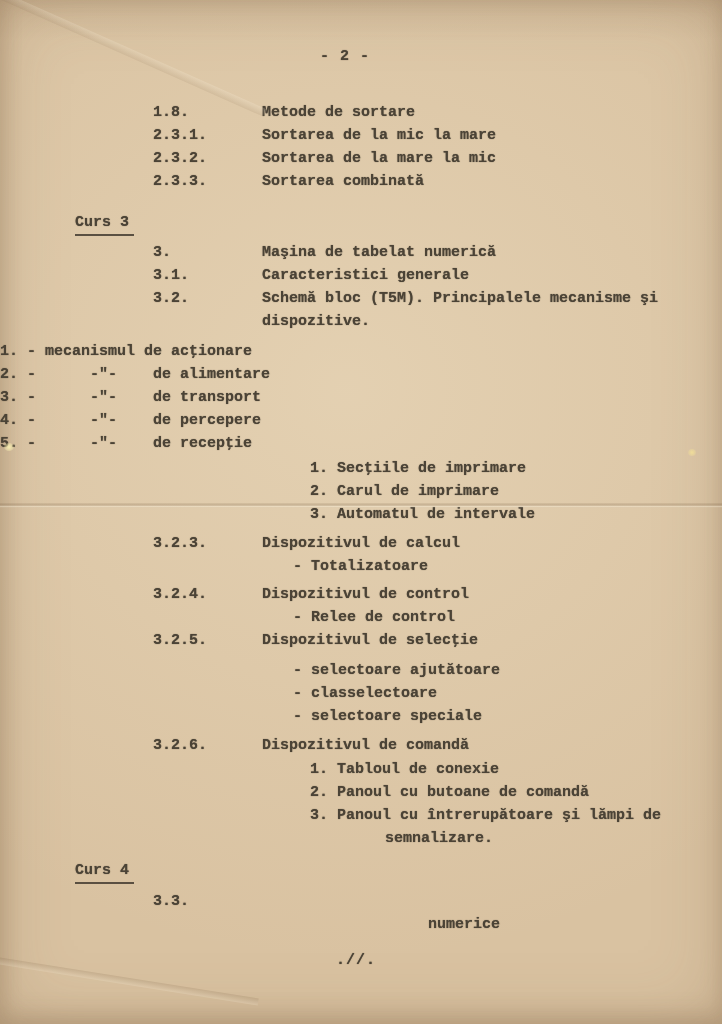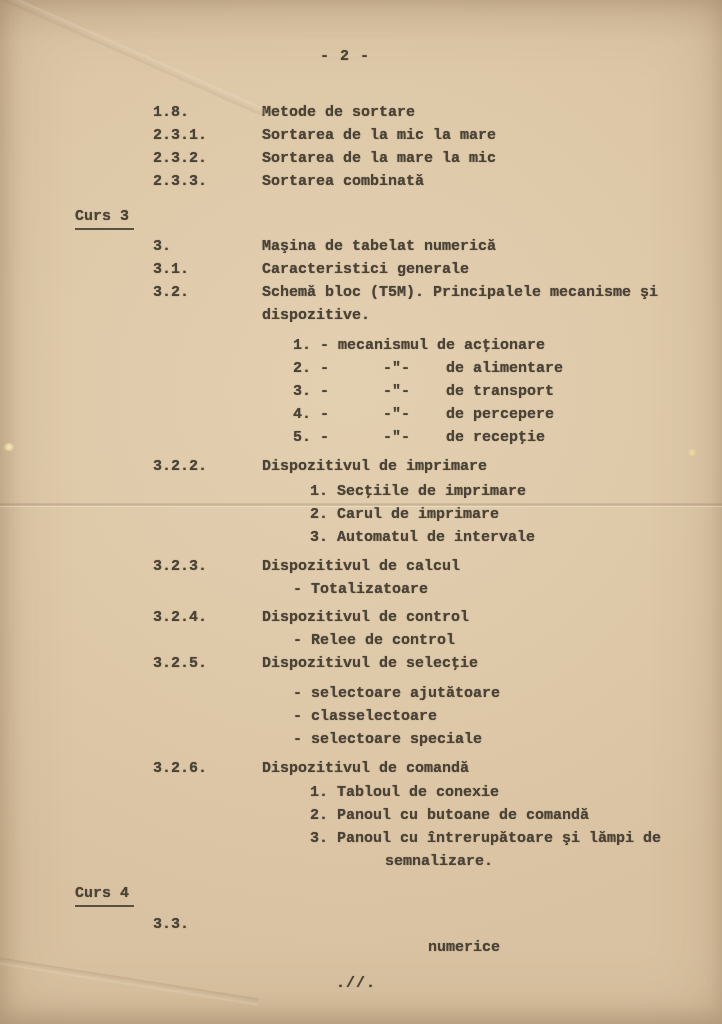--- a/index.html
+++ b/index.html
@@ -82,31 +82,31 @@
     line-height: 23px;
     letter-spacing: 1px;
   }
 
   .toc { margin-top: 33px; line-height: 23px; }
 
   .row { margin-left: 153px; display: flex; }
   .row .num { display: inline-block; width: 109px; flex: none; }
   .row .txt { white-space: pre; }
 
-  .curs-wrap { margin-left: 75px; margin-top: 12px; margin-bottom: 5px; }
+  .curs-wrap { margin-left: 75px; margin-top: 18px; margin-bottom: 5px; }
   .curs-wrap.second { margin-top: 9px; margin-bottom: 6px; }
   .curs {
     display: inline-block;
     border-bottom: 2px solid rgba(75,67,54,0.9);
     padding: 0 5px 0 0;
   }
 
   .cont-disp     { margin-left: 262px; }
   .sub           { white-space: pre; }
-  .sub.mech      { margin-left: 293px; }
+  .sub.mech      { }
   .sub.item      { margin-left: 310px; }
   .sub.dash      { margin-left: 293px; }
   .cont-semnal   { margin-left: 385px; }
   .cont-numerice { margin-left: 428px; }
   .endmark       { margin-left: 336px; letter-spacing: 1px; }
 
   .g1 { margin-top: 1px; }
   .g2 { margin-top: 2px; }
   .g5 { margin-top: 5px; }
   .g6 { margin-top: 6px; }
@@ -162,24 +162,20 @@
       <span class="txt">Schemă bloc (T5M). Principalele mecanisme şi</span>
     </div>
     <div class="cont-disp">dispozitive.</div>
 
     <div class="sub mech g7">1. - mecanismul de acţionare</div>
     <div class="sub mech">2. -      -"-    de alimentare</div>
     <div class="sub mech">3. -      -"-    de transport</div>
     <div class="sub mech">4. -      -"-    de percepere</div>
     <div class="sub mech">5. -      -"-    de recepţie</div>
 
-    <div class="row g6">
-      <span class="num">3.2.2.</span>
-      <span class="txt">Dispozitivul de imprimare</span>
-    </div>
     <div class="sub item g2">1. Secţiile de imprimare</div>
     <div class="sub item">2. Carul de imprimare</div>
     <div class="sub item">3. Automatul de intervale</div>
 
     <div class="row g6">
       <span class="num">3.2.3.</span>
       <span class="txt">Dispozitivul de calcul</span>
     </div>
     <div class="sub dash">- Totalizatoare</div>
 

